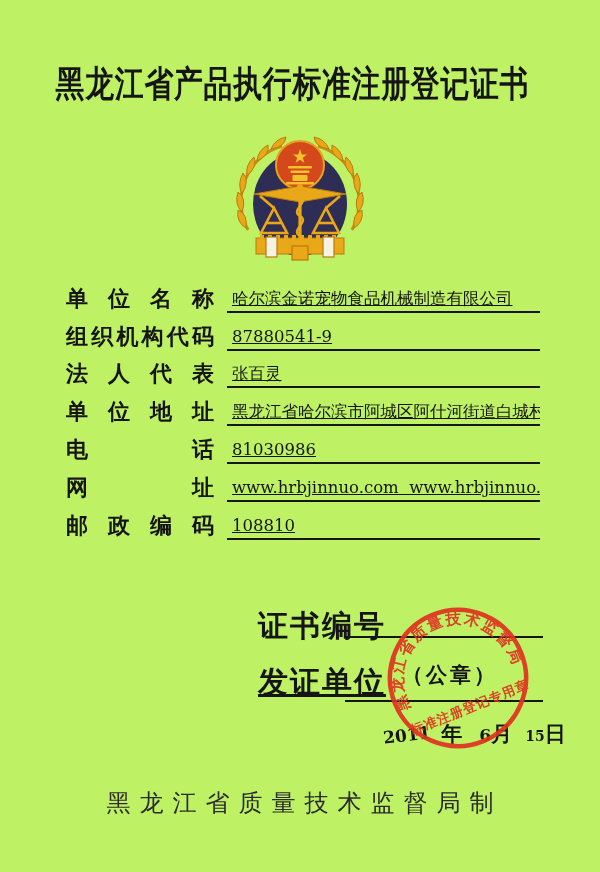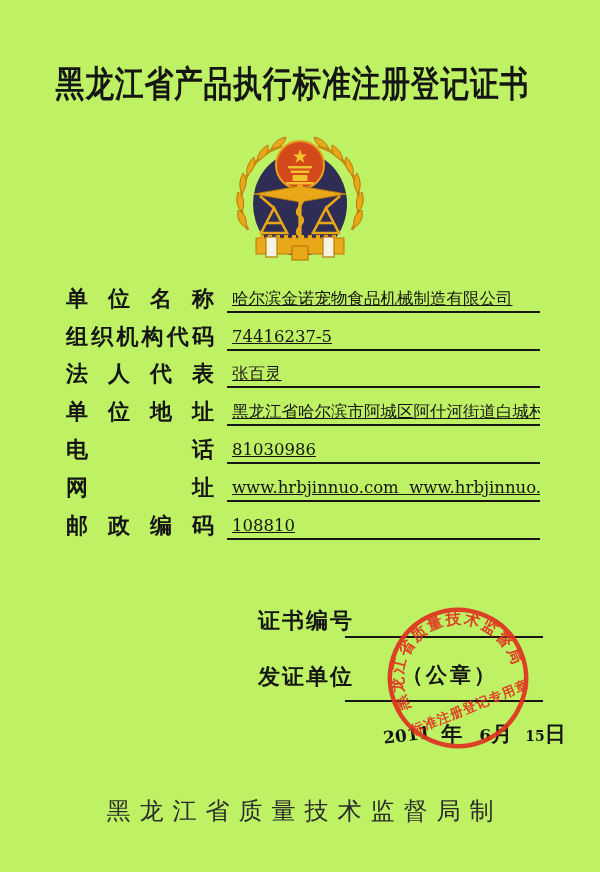--- a/index.html
+++ b/index.html
@@ -24,42 +24,42 @@
     width:148px;font-size:22px;font-weight:bold;line-height:1;
     padding-bottom:3px;flex-shrink:0;
   }
   .spread{display:flex;justify-content:space-between;}
   .field-value{
     flex:1;margin-left:13px;border-bottom:2px solid #161616;
     font-family:"DejaVu Serif",serif;font-size:16.5px;line-height:1.15;
     padding:0 0 2px 5px;white-space:nowrap;overflow:hidden;text-decoration:underline;
   }
   
-  .cert-label{position:absolute;font-size:22px;font-weight:bold;letter-spacing:2px;white-space:nowrap;}
+  .cert-label{position:absolute;font-size:30px;font-weight:bold;letter-spacing:2px;white-space:nowrap;}
   .cert-no-label{left:258px;top:606px;}
-  .issuer-label{left:258px;top:662px;}
+  .issuer-label{left:258px;top:662px;text-decoration:underline;}
   .issuer-value{position:absolute;left:402px;top:661px;font-size:21px;font-weight:bold;letter-spacing:3px;white-space:nowrap;}
   .u-line{position:absolute;left:345px;width:198px;border-top:2px solid #161616;height:0;}
   .line1{top:636px;} .line2{top:700px;}
   
   .seal{position:absolute;left:370px;top:590px;opacity:.92;}
   .seal text{font-family:"DejaVu Sans",sans-serif;font-weight:bold;}
   
   .date-line{
     position:absolute;left:383px;top:720px;white-space:nowrap;
     font-family:"DejaVu Serif",serif;font-weight:600;
   }
   .date-line .num{font-size:17px;}
   .date-line .y{display:inline-block;transform:rotate(-7deg);}
   .date-line .cjk{font-size:21px;}
   .date-line .sp1{margin-left:11px;} .date-line .sp2{margin-left:17px;}
   .date-line .sp3{margin-left:13px;} .date-line .d{font-size:14px;}
   
   .footer{
-    position:absolute;left:0;right:0;top:783px;margin:12px;text-align:center;
+    position:absolute;left:0;right:0;top:783px;margin:4px;text-align:center;
     font-family:"DejaVu Serif",serif;font-size:24px;font-weight:500;
     letter-spacing:9px;color:#2b2b2b;white-space:nowrap;text-indent:9px;
   }
 </style>
 </head>
 <body>
 
 <div class="page">
 
   <h1 class="title">黑龙江省产品执行标准注册登记证书</h1>
@@ -145,21 +145,21 @@
     </div>
     <div class="form-row">
       <div class="field-label spread">
           <span>组</span>
           <span>织</span>
           <span>机</span>
           <span>构</span>
           <span>代</span>
           <span>码</span>
         </div>
-      <div class="field-value">74416237-5</div>
+      <div class="field-value">87880541-9</div>
     </div>
     <div class="form-row">
       <div class="field-label spread">
           <span>法</span>
           <span>人</span>
           <span>代</span>
           <span>表</span>
         </div>
       <div class="field-value">张百灵</div>
     </div>

